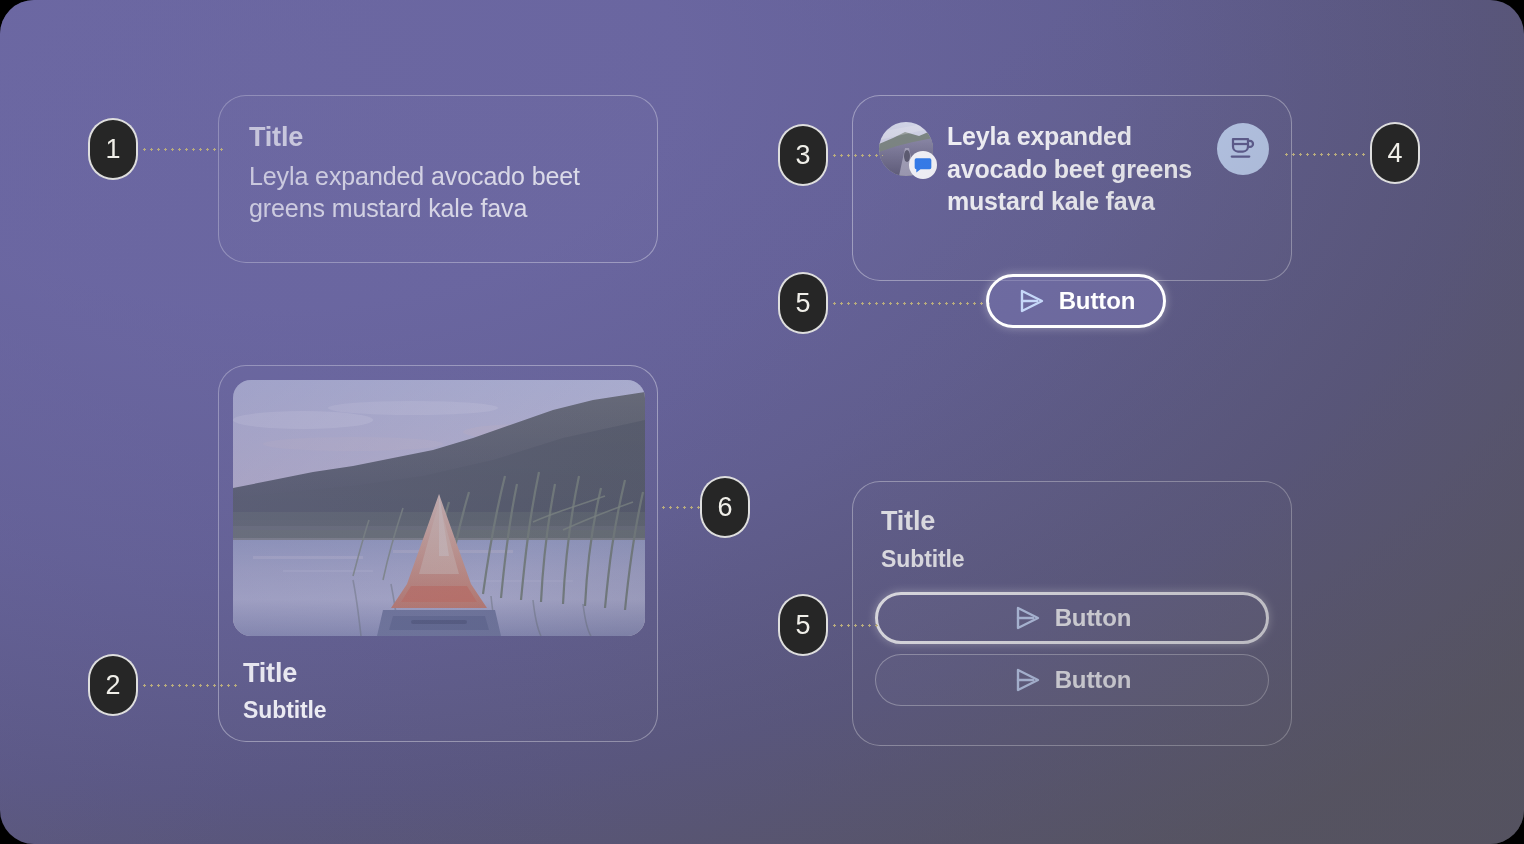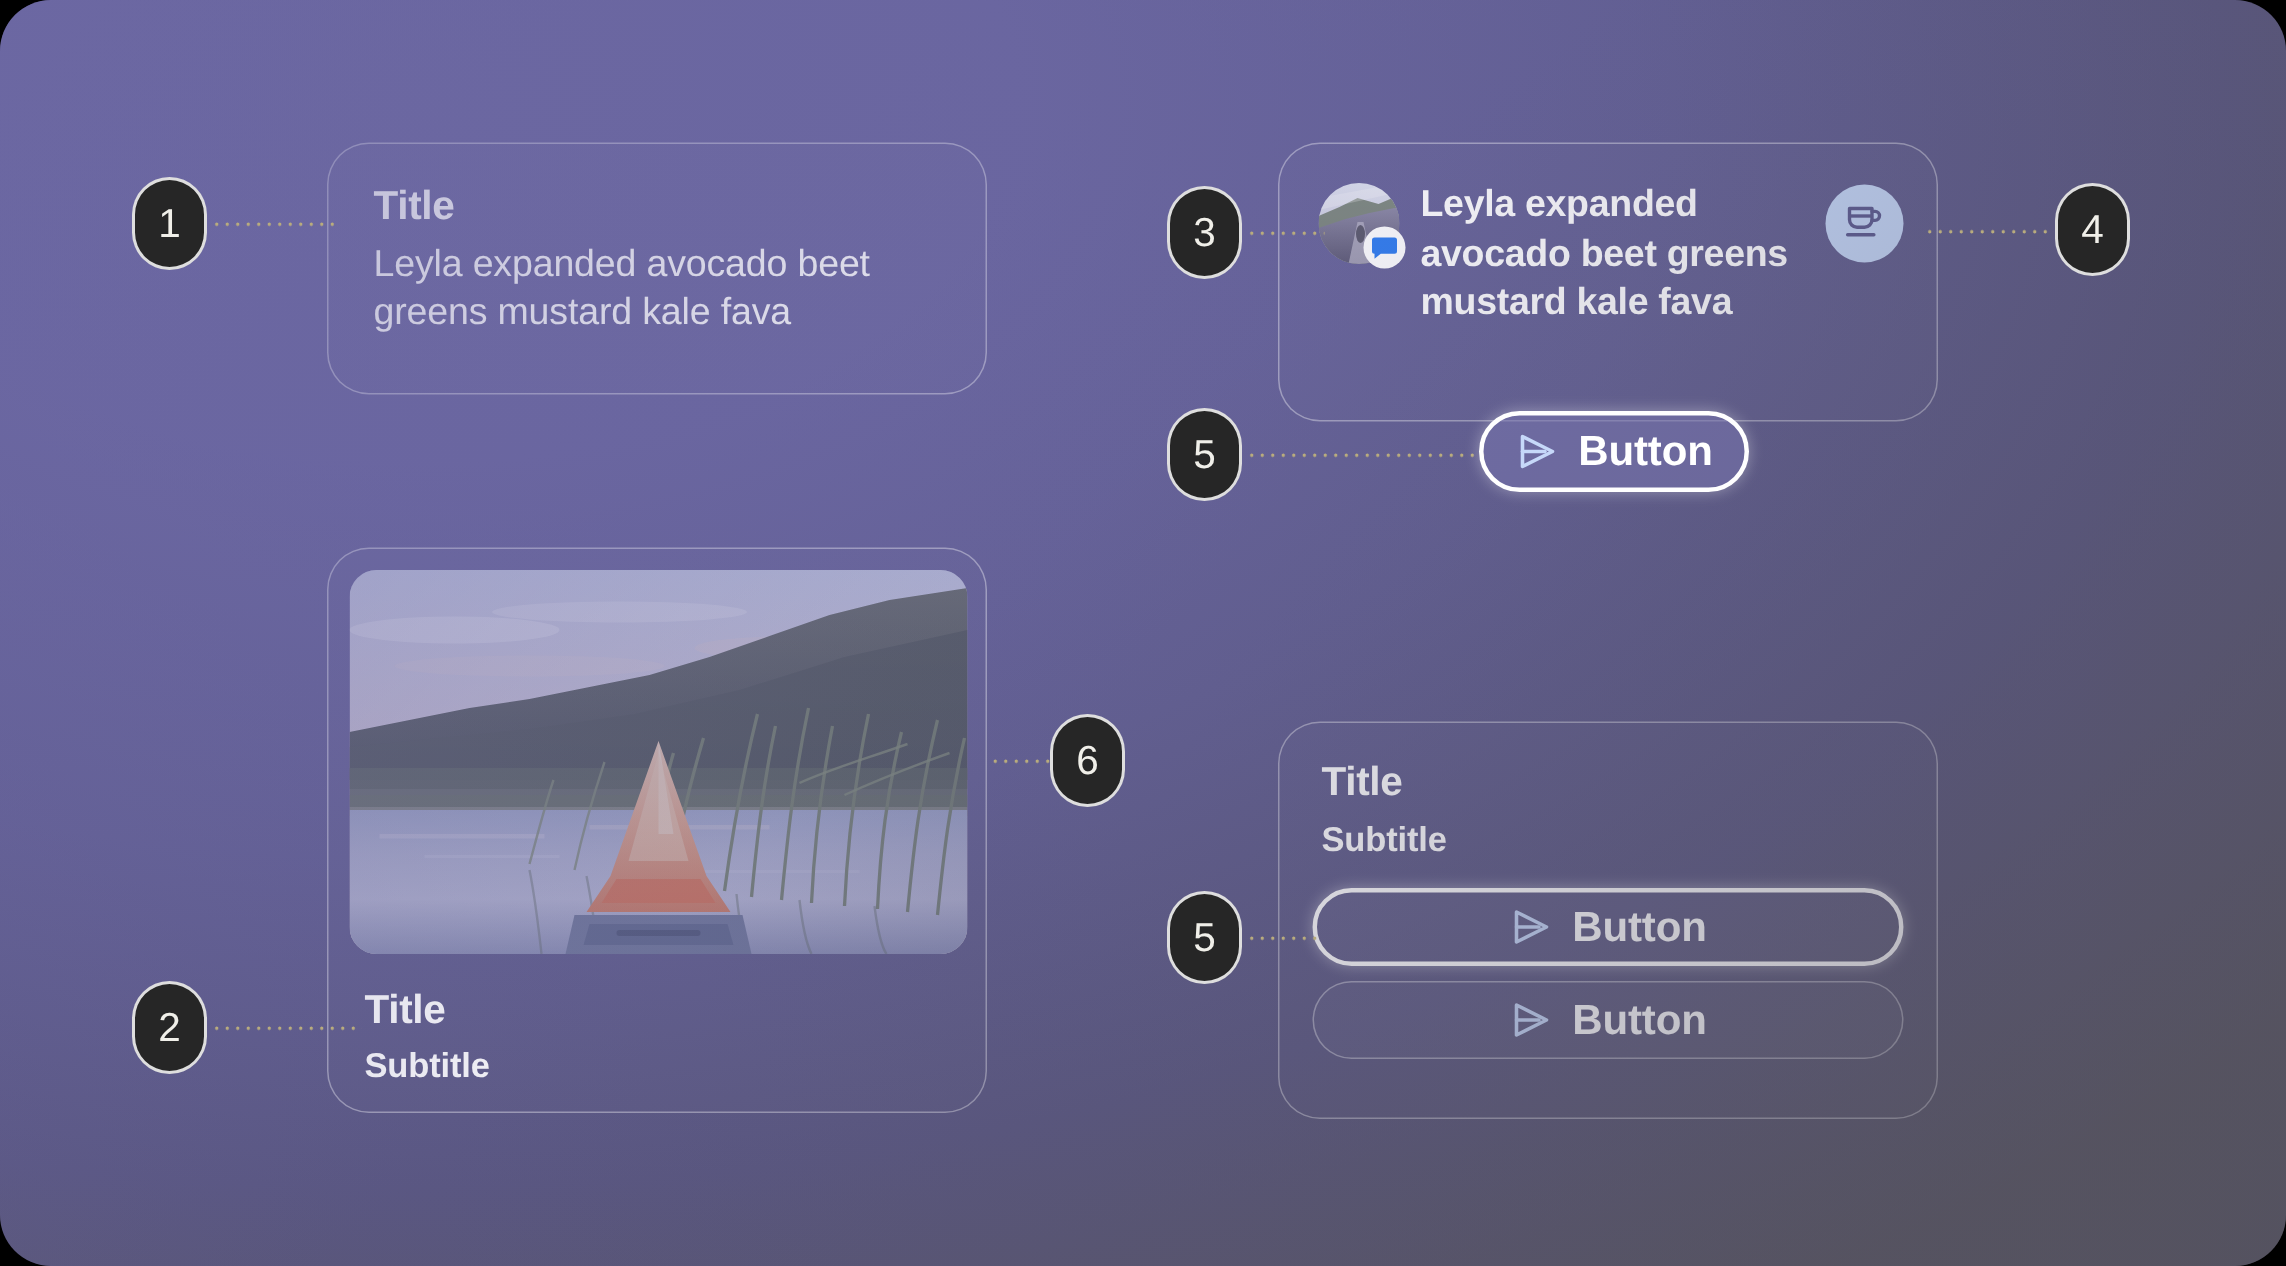--- a/index.html
+++ b/index.html
@@ -139,21 +139,21 @@
 
   
   .btn {
     box-sizing: border-box;
     display: flex;
     align-items: center;
     justify-content: center;
     gap: 12px;
     border-radius: 999px;
     color: #ffffff;
-    font-size: 28px;
+    font-size: 24px;
     font-weight: bold;
     letter-spacing: -0.1px;
     background: rgba(255,255,255,0.035);
     border: 1.5px solid rgba(255,255,255,0.40);
     height: 52px;
     user-select:none;
   }
   .btn .ic { width: 30px; height: 30px; display:block; flex:0 0 auto; }
   .btn.focused {
     border: 3px solid #ffffff;

